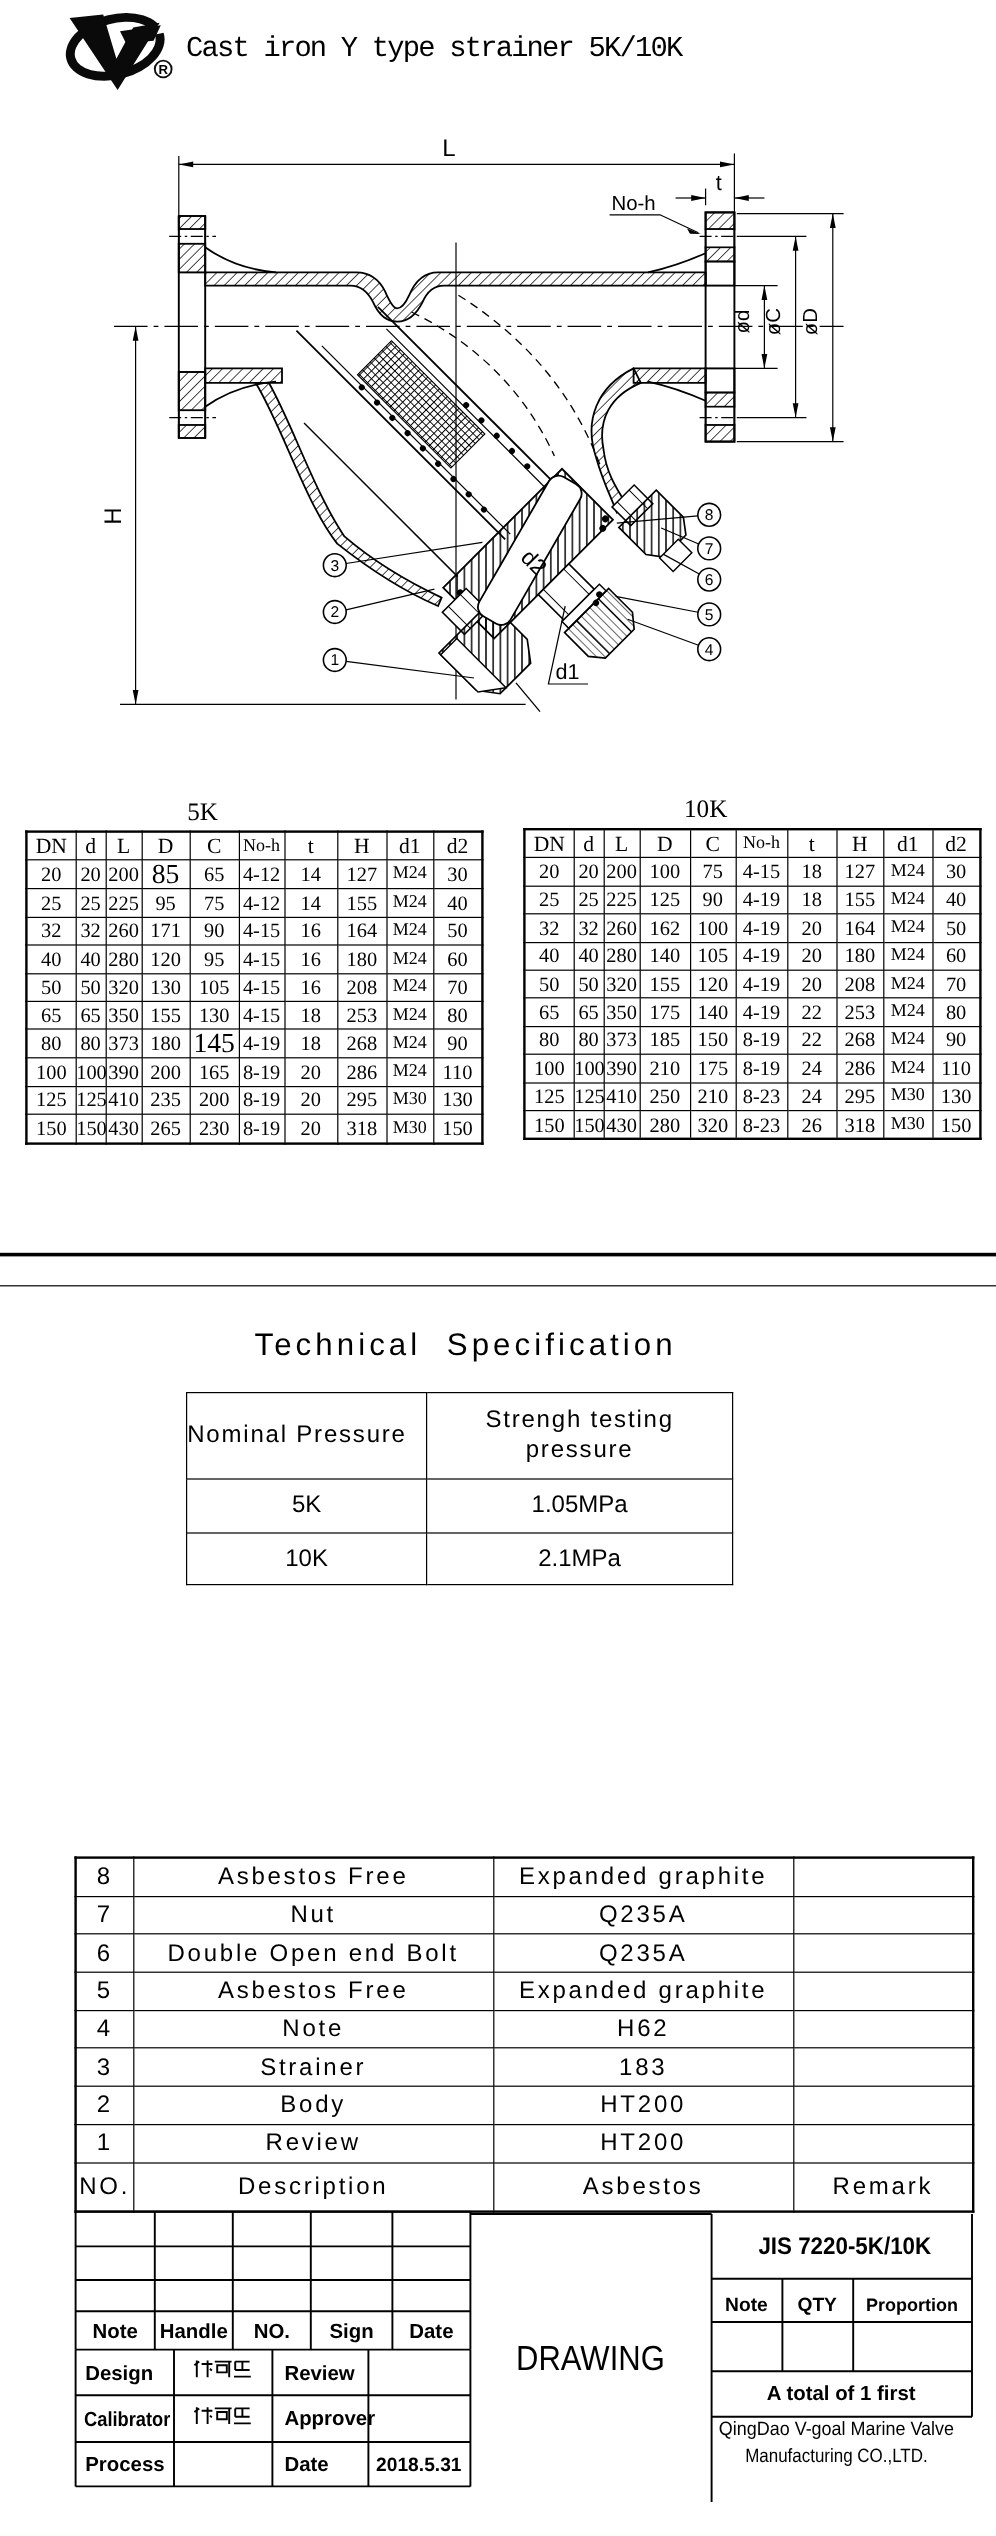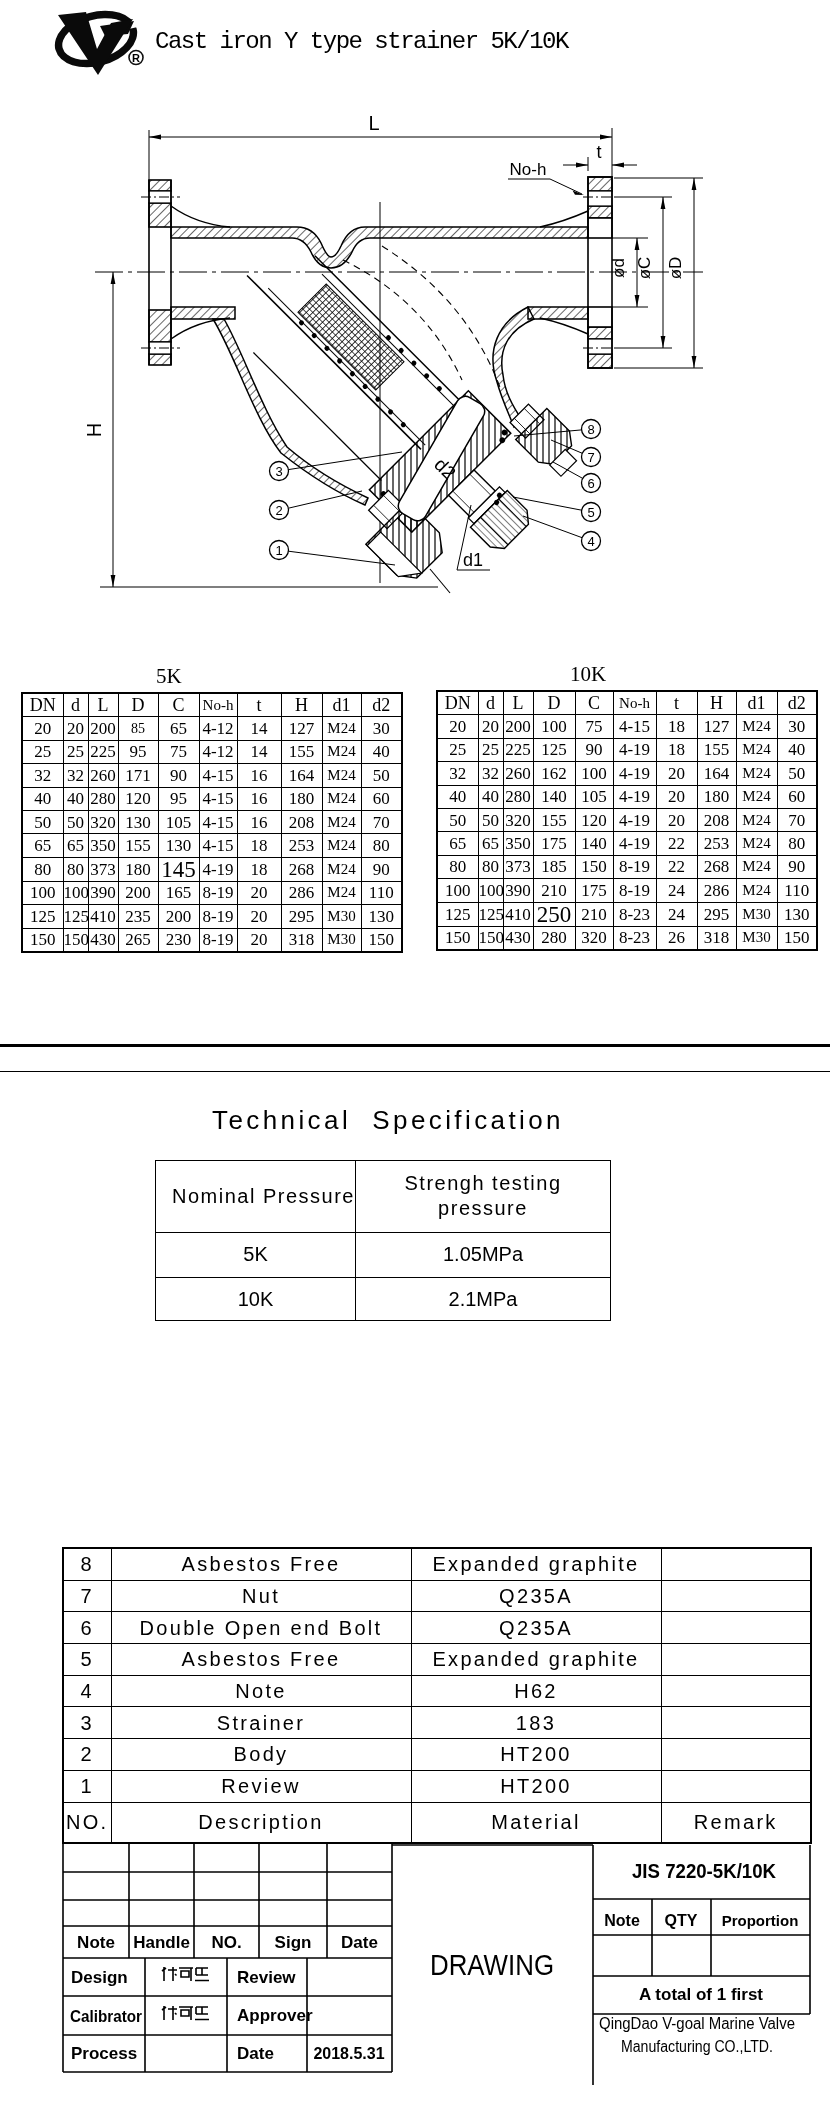--- a/index.html
+++ b/index.html
@@ -238,21 +238,21 @@
         <td style="font-size:15px">No-h</td>
         <td style="font-size:18px">t</td>
         <td style="font-size:18px">H</td>
         <td style="font-size:18px">d1</td>
         <td style="font-size:18px">d2</td>
       </tr>
 <tr>
         <td style="font-size:17px">20</td>
         <td style="font-size:17px">20</td>
         <td style="font-size:17px">200</td>
-        <td style="font-size:14px">85</td>
+        <td style="font-size:23px">85</td>
         <td style="font-size:17px">65</td>
         <td style="font-size:17px">4-12</td>
         <td style="font-size:17px">14</td>
         <td style="font-size:17px">127</td>
         <td style="font-size:15px">M24</td>
         <td style="font-size:17px">30</td>
       </tr>
 <tr>
         <td style="font-size:17px">25</td>
         <td style="font-size:17px">25</td>
@@ -483,21 +483,21 @@
         <td style="font-size:17px">8-19</td>
         <td style="font-size:17px">24</td>
         <td style="font-size:17px">286</td>
         <td style="font-size:15px">M24</td>
         <td style="font-size:17px">110</td>
       </tr>
 <tr>
         <td style="font-size:17px">125</td>
         <td style="font-size:17px">125</td>
         <td style="font-size:17px">410</td>
-        <td style="font-size:23px">250</td>
+        <td style="font-size:17px">250</td>
         <td style="font-size:17px">210</td>
         <td style="font-size:17px">8-23</td>
         <td style="font-size:17px">24</td>
         <td style="font-size:17px">295</td>
         <td style="font-size:15px">M30</td>
         <td style="font-size:17px">130</td>
       </tr>
 <tr>
         <td style="font-size:17px">150</td>
         <td style="font-size:17px">150</td>
@@ -516,21 +516,21 @@
 <div class="abs" style="left:0;top:1044px;width:830px;height:3px;background:#000"></div>
 <div class="abs" style="left:0;top:1071px;width:830px;height:1.4px;background:#000"></div>
 <div class="abs" style="left:0;top:1105px;width:776px;text-align:center;font-size:26px;letter-spacing:3.4px;">Technical&nbsp;&nbsp;Specification</div>
 <table class="abs" style="left:155px;top:1160px;width:455px;border:1.6px solid #000;table-layout:fixed;font-size:20px;">
 <colgroup>
       <col style="width:200px">
       <col style="width:255px">
     </colgroup>
 <tbody>
       <tr style="height:71.5px">
-        <td style="border:1.6px solid #000;text-align:right;padding:0;letter-spacing:1.5px;">Nominal Pressure</td>
+        <td style="border:1.6px solid #000;text-align:left;padding:0;letter-spacing:1.5px;">Nominal Pressure</td>
         <td style="border:1.6px solid #000;text-align:center;padding:0;letter-spacing:1.5px;line-height:1.25">Strengh testing<br>pressure</td>
       </tr>
 <tr style="height:45.5px">
         <td style="border:1.6px solid #000;text-align:center;padding:0">5K</td>
         <td style="border:1.6px solid #000;text-align:center;padding:0">1.05MPa</td>
       </tr>
 <tr style="height:43px">
         <td style="border:1.6px solid #000;text-align:center;padding:0">10K</td>
         <td style="border:1.6px solid #000;text-align:center;padding:0">2.1MPa</td>
       </tr>
@@ -592,21 +592,21 @@
       </tr>
 <tr>
         <td>1</td>
         <td>Review</td>
         <td>HT200</td>
         <td></td>
       </tr>
 <tr style="height:39.5px">
         <td style="height:39.5px">NO.</td>
         <td>Description</td>
-        <td>Material</td>
+        <td>Asbestos</td>
         <td>Remark</td>
       </tr>
 </tbody>
   </table>
 <svg class="abs" style="left:0;top:1838px" width="830" height="275" viewBox="0 0 830 275">
 <g transform="translate(0,-1838)" stroke="#000" fill="none">
 <line x1="63" y1="1843" x2="392" y2="1843" stroke-width="1.6"></line>
 <line x1="63" y1="1872" x2="392" y2="1872" stroke-width="1.6"></line>
 <line x1="63" y1="1900" x2="392" y2="1900" stroke-width="1.6"></line>
 <line x1="63" y1="1926" x2="392" y2="1926" stroke-width="1.6"></line>

